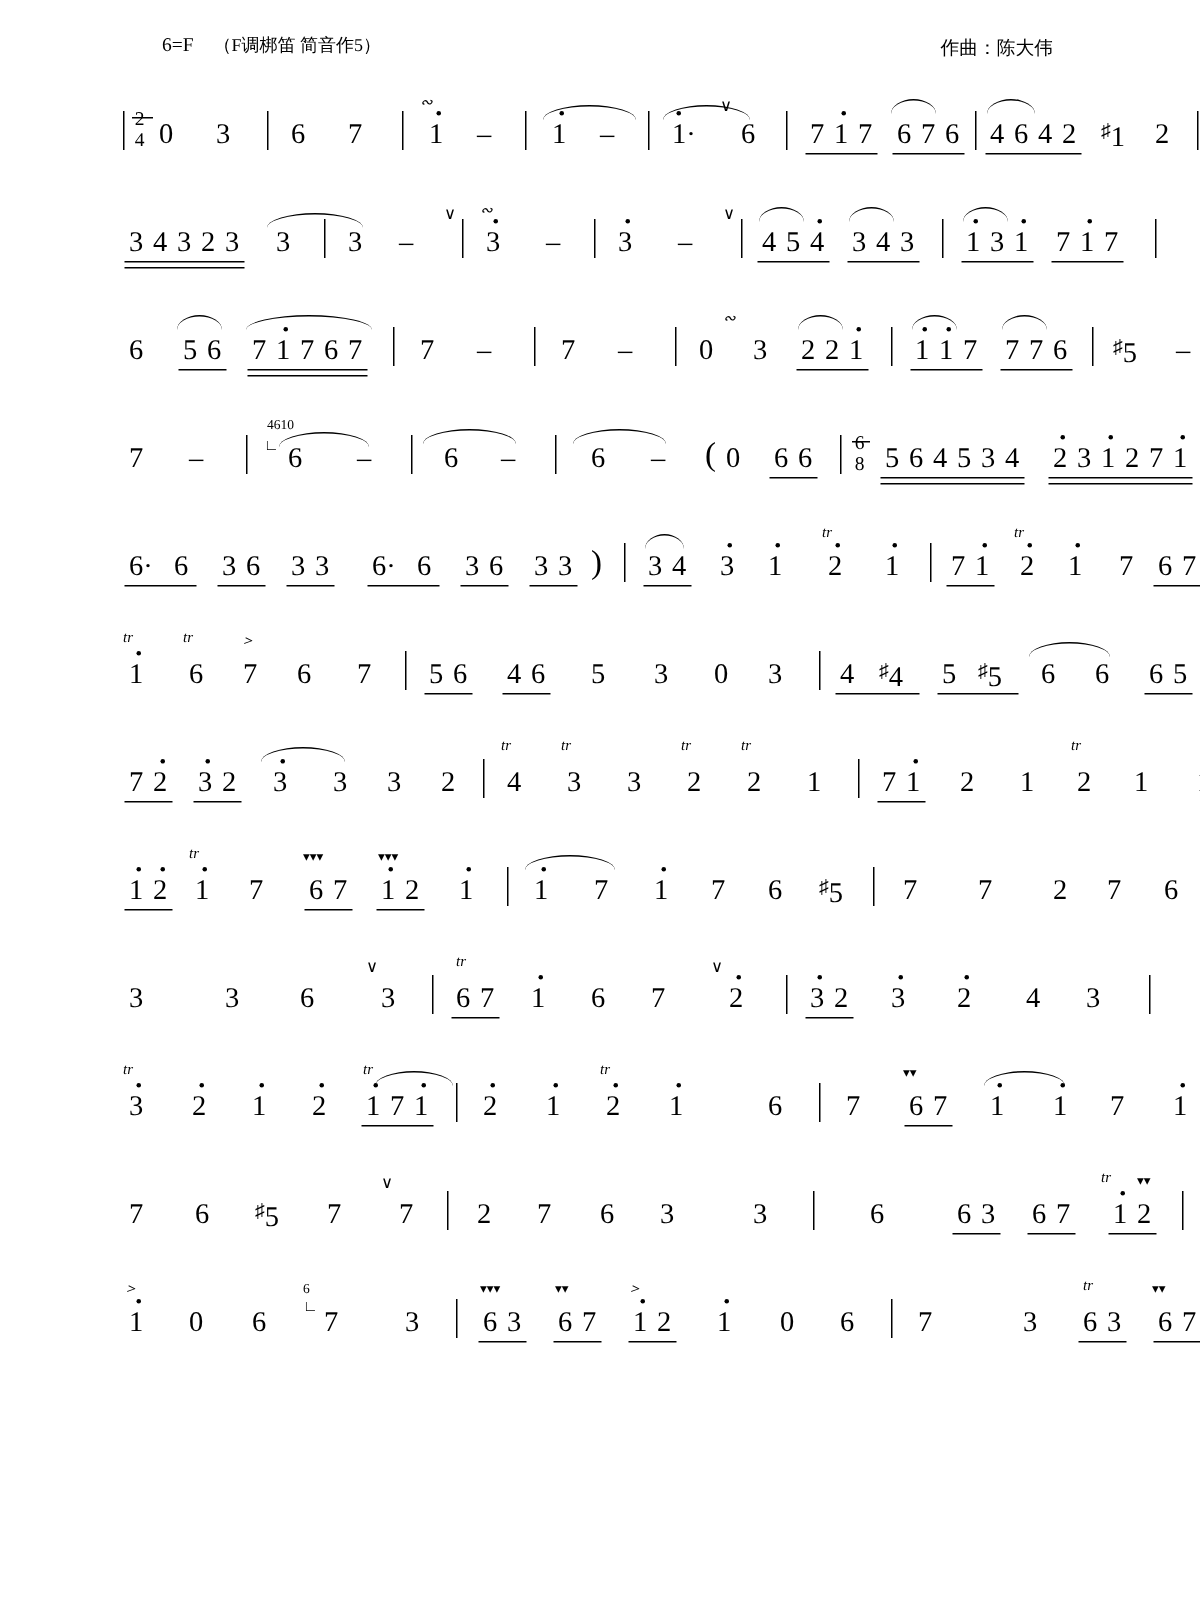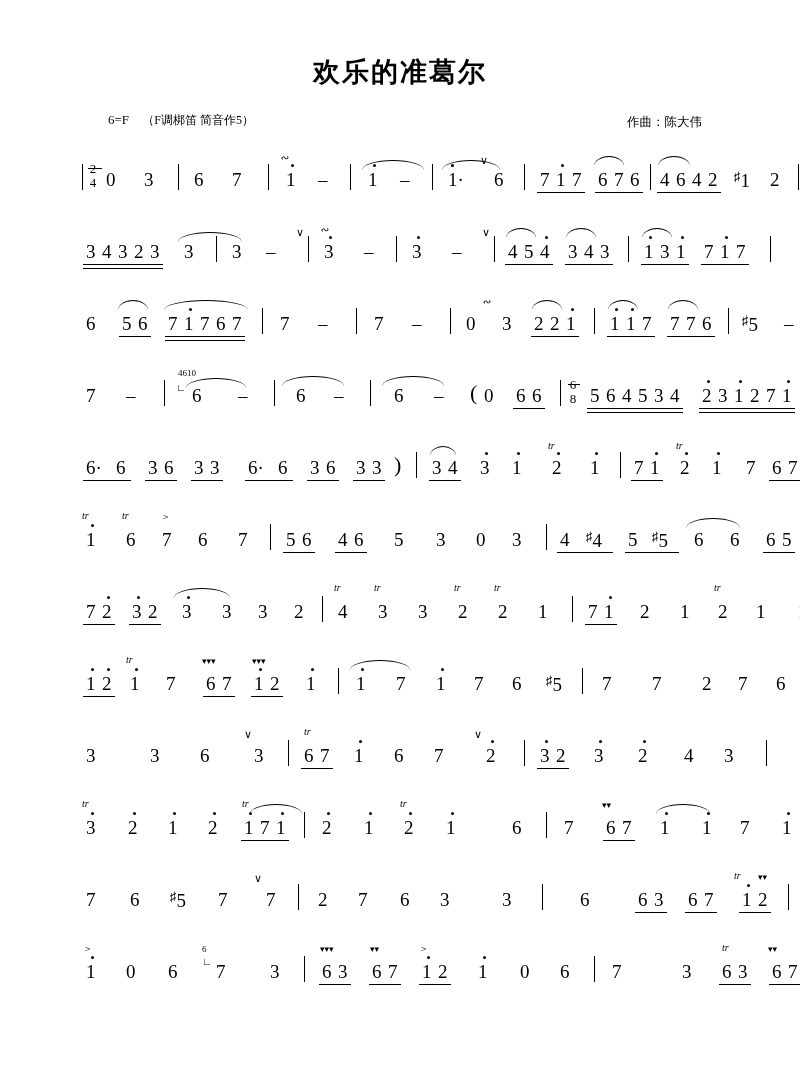--- a/index.html
+++ b/index.html
@@ -126,21 +126,20 @@
   .raw {
     position: absolute;
     white-space: nowrap;
   }
 </style>
 </head>
 <body>
 
 <div class="page">
 
-  <div class="title">欢乐的准葛尔</div>
 
   <div class="meta-row">
     <div class="key-sig">
       <span>6=F</span>
       <span class="paren">（F调梆笛 简音作5）</span>
     </div>
     <div class="composer">作曲：陈大伟</div>
   </div>
 
   <div class="score">

